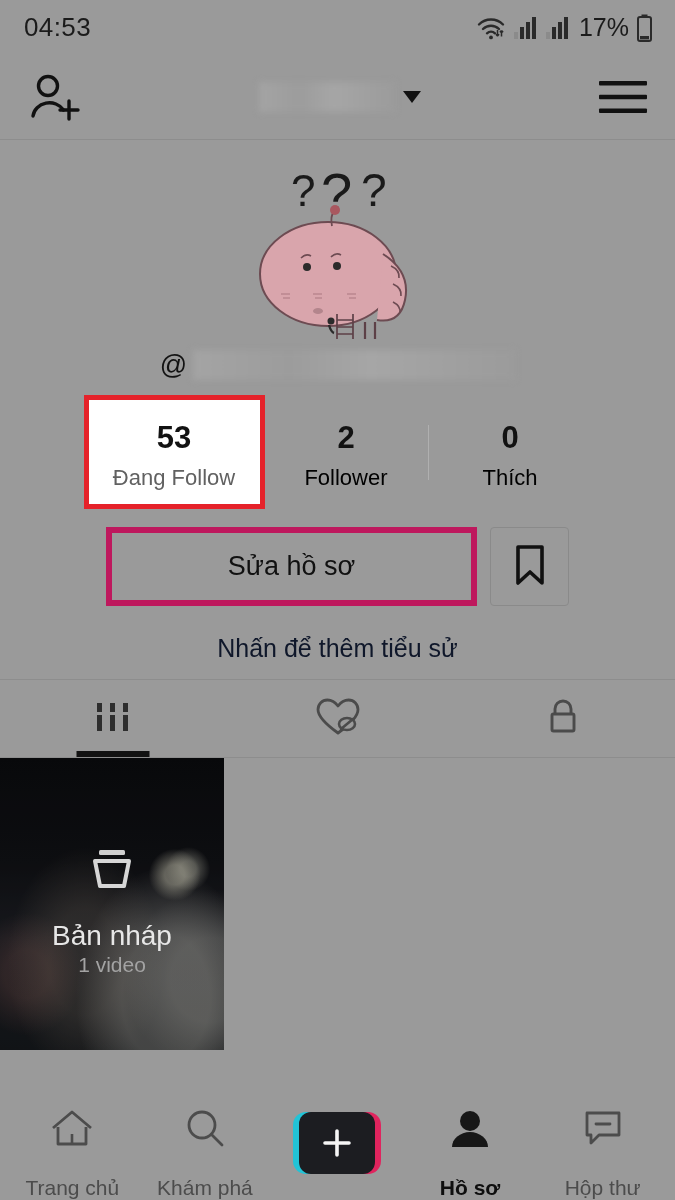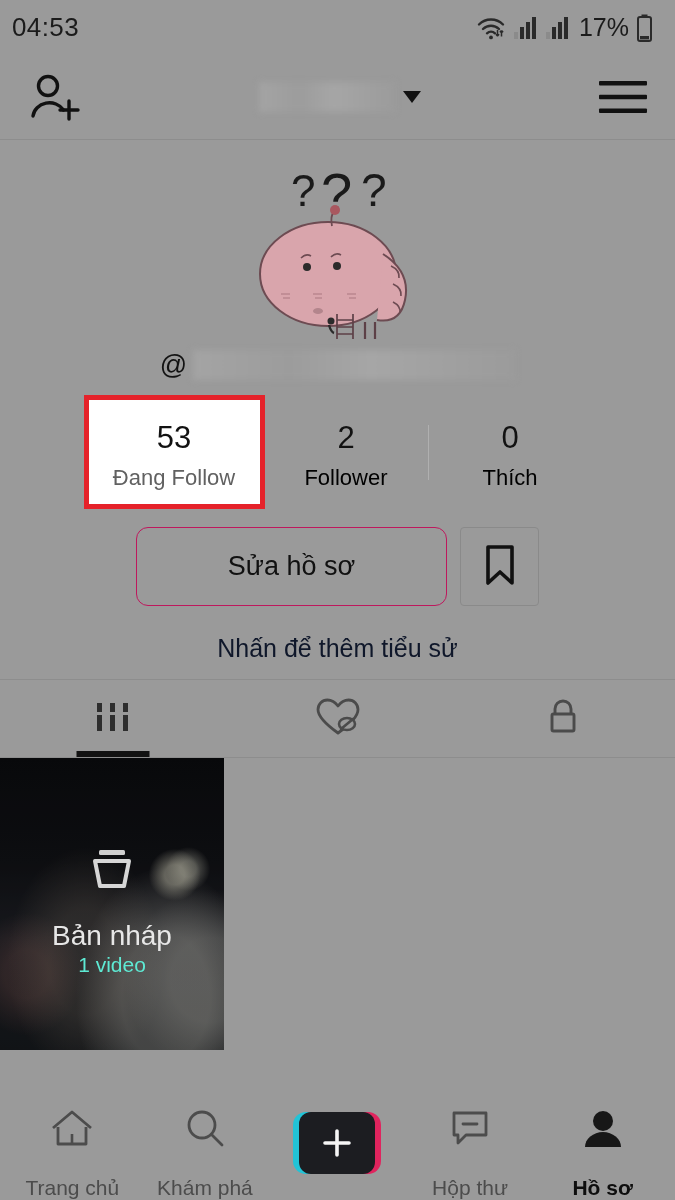--- a/index.html
+++ b/index.html
@@ -13,21 +13,21 @@
     position:relative;
     width:675px; height:1200px;
     background:#9a9a9a;
     display:flex; flex-direction:column;
   }
 
   
   .statusbar {
     height:55px; flex:0 0 55px;
     display:flex; align-items:center; justify-content:space-between;
-    padding:0 22px 0 12px;
+    padding:0 22px 0 24px;
     background:#9a9a9a;
   }
   .status-time {
     font-size:26px; color:#1b1b1b; letter-spacing:0.4px;
   }
   .status-right { display:flex; align-items:center; gap:7px; }
   .status-right svg { display:block; }
   .battery-pct { font-size:25px; color:#1b1b1b; margin-left:2px;text-align:right; }
 
   
@@ -79,21 +79,21 @@
     display:flex; align-items:stretch; justify-content:center;
     width:100%; height:114px;
     position:relative;
   }
   .stat {
     width:163px;
     display:flex; flex-direction:column; align-items:center; justify-content:center;
     position:relative;
   }
   .stat-value {
-    font-size:31px; font-weight:normal; color:#121212; line-height:1.1;
+    font-size:31px; font-weight:bold; color:#121212; line-height:1.1;
     margin-bottom:9px;
     margin-top:8px;
   }
   .stat-label { font-size:22px; color:#000000; }
   .stat-highlight {
     background:#ffffff;
     border:5px solid #e5222a;
     width:181px;
   }
   .stat-highlight .stat-label { color:#616161; }
@@ -101,23 +101,23 @@
     width:1px; background:#b0b0b0;
     align-self:center; height:55px;
   }
 
   
   .actions {
     display:flex; align-items:center; gap:13px;
     margin-top:18px;
   }
   .edit-btn {
-    width:311px; height:79px;
-    border:1px solid #be185d;
-    border-radius:12px;
+    width:371px; height:79px;
+    border:6px solid #be185d;
+    border-radius:0;
     display:flex; align-items:center; justify-content:center;
     font-size:27px; color:#111111;
     background:transparent;
   }
   .bookmark-btn {
     width:79px; height:79px;
     border:1px solid #8a8a8a;
     border-radius:4px;
     display:flex; align-items:center; justify-content:center;
     background:transparent;
@@ -170,21 +170,21 @@
   .draft-overlay {
     position:absolute; inset:0;
     background:rgba(0,0,0,0.26);
     display:flex; flex-direction:column; align-items:center; justify-content:center;
     padding-top:12px;
   }
   .draft-title {
     font-size:28px; color:#e7e7e7; margin-top:20px;
   }
   .draft-count {
-    font-size:21px; color:#5eead4; margin-top:1px;
+    font-size:21px; color:#a3a3a3; margin-top:1px;
   }
 
   
   .bottomnav {
     flex:0 0 92px;
     display:flex; align-items:center; justify-content:space-around;
     background:#9a9a9a;
     padding:0 6px;
   }
   .nav-item {
@@ -422,34 +422,34 @@
         <div class="plus-pink"></div>
         <div class="plus-core">
           <svg width="34" height="34" viewBox="0 0 34 34">
             <path d="M17 5 v24 M5 17 h24" stroke="#f5f5f5" stroke-width="3.6" stroke-linecap="round"></path>
           </svg>
         </div>
       </div>
       <span class="nav-label"></span>
     </div>
 
+    <div class="nav-item active">
+      <span>
+        <svg width="44" height="42" viewBox="0 0 44 42">
+          <circle cx="22" cy="13" r="10" fill="#171717"></circle>
+          <path d="M4 39 A18 15 0 0 1 40 39 Z" fill="#171717"></path>
+        </svg>
+      </span>
+      <span class="nav-label">Hồ sơ</span>
+    </div>
+
     <div class="nav-item">
       <span>
         <svg width="44" height="42" viewBox="0 0 44 42">
           <path d="M6 5 h32 v22 h-20 l-8 8 v-8 h-4 z" fill="none" stroke="#4c4c4c" stroke-width="2.8" stroke-linejoin="round"></path>
           <path d="M15 16 h14" stroke="#4c4c4c" stroke-width="2.8" stroke-linecap="round"></path>
         </svg>
       </span>
       <span class="nav-label">Hộp thư</span>
     </div>
 
-    <div class="nav-item active">
-      <span>
-        <svg width="44" height="42" viewBox="0 0 44 42">
-          <circle cx="22" cy="13" r="10" fill="#171717"></circle>
-          <path d="M4 39 A18 15 0 0 1 40 39 Z" fill="#171717"></path>
-        </svg>
-      </span>
-      <span class="nav-label">Hồ sơ</span>
-    </div>
-
   </div>
 </div>
 
 </body></html>

